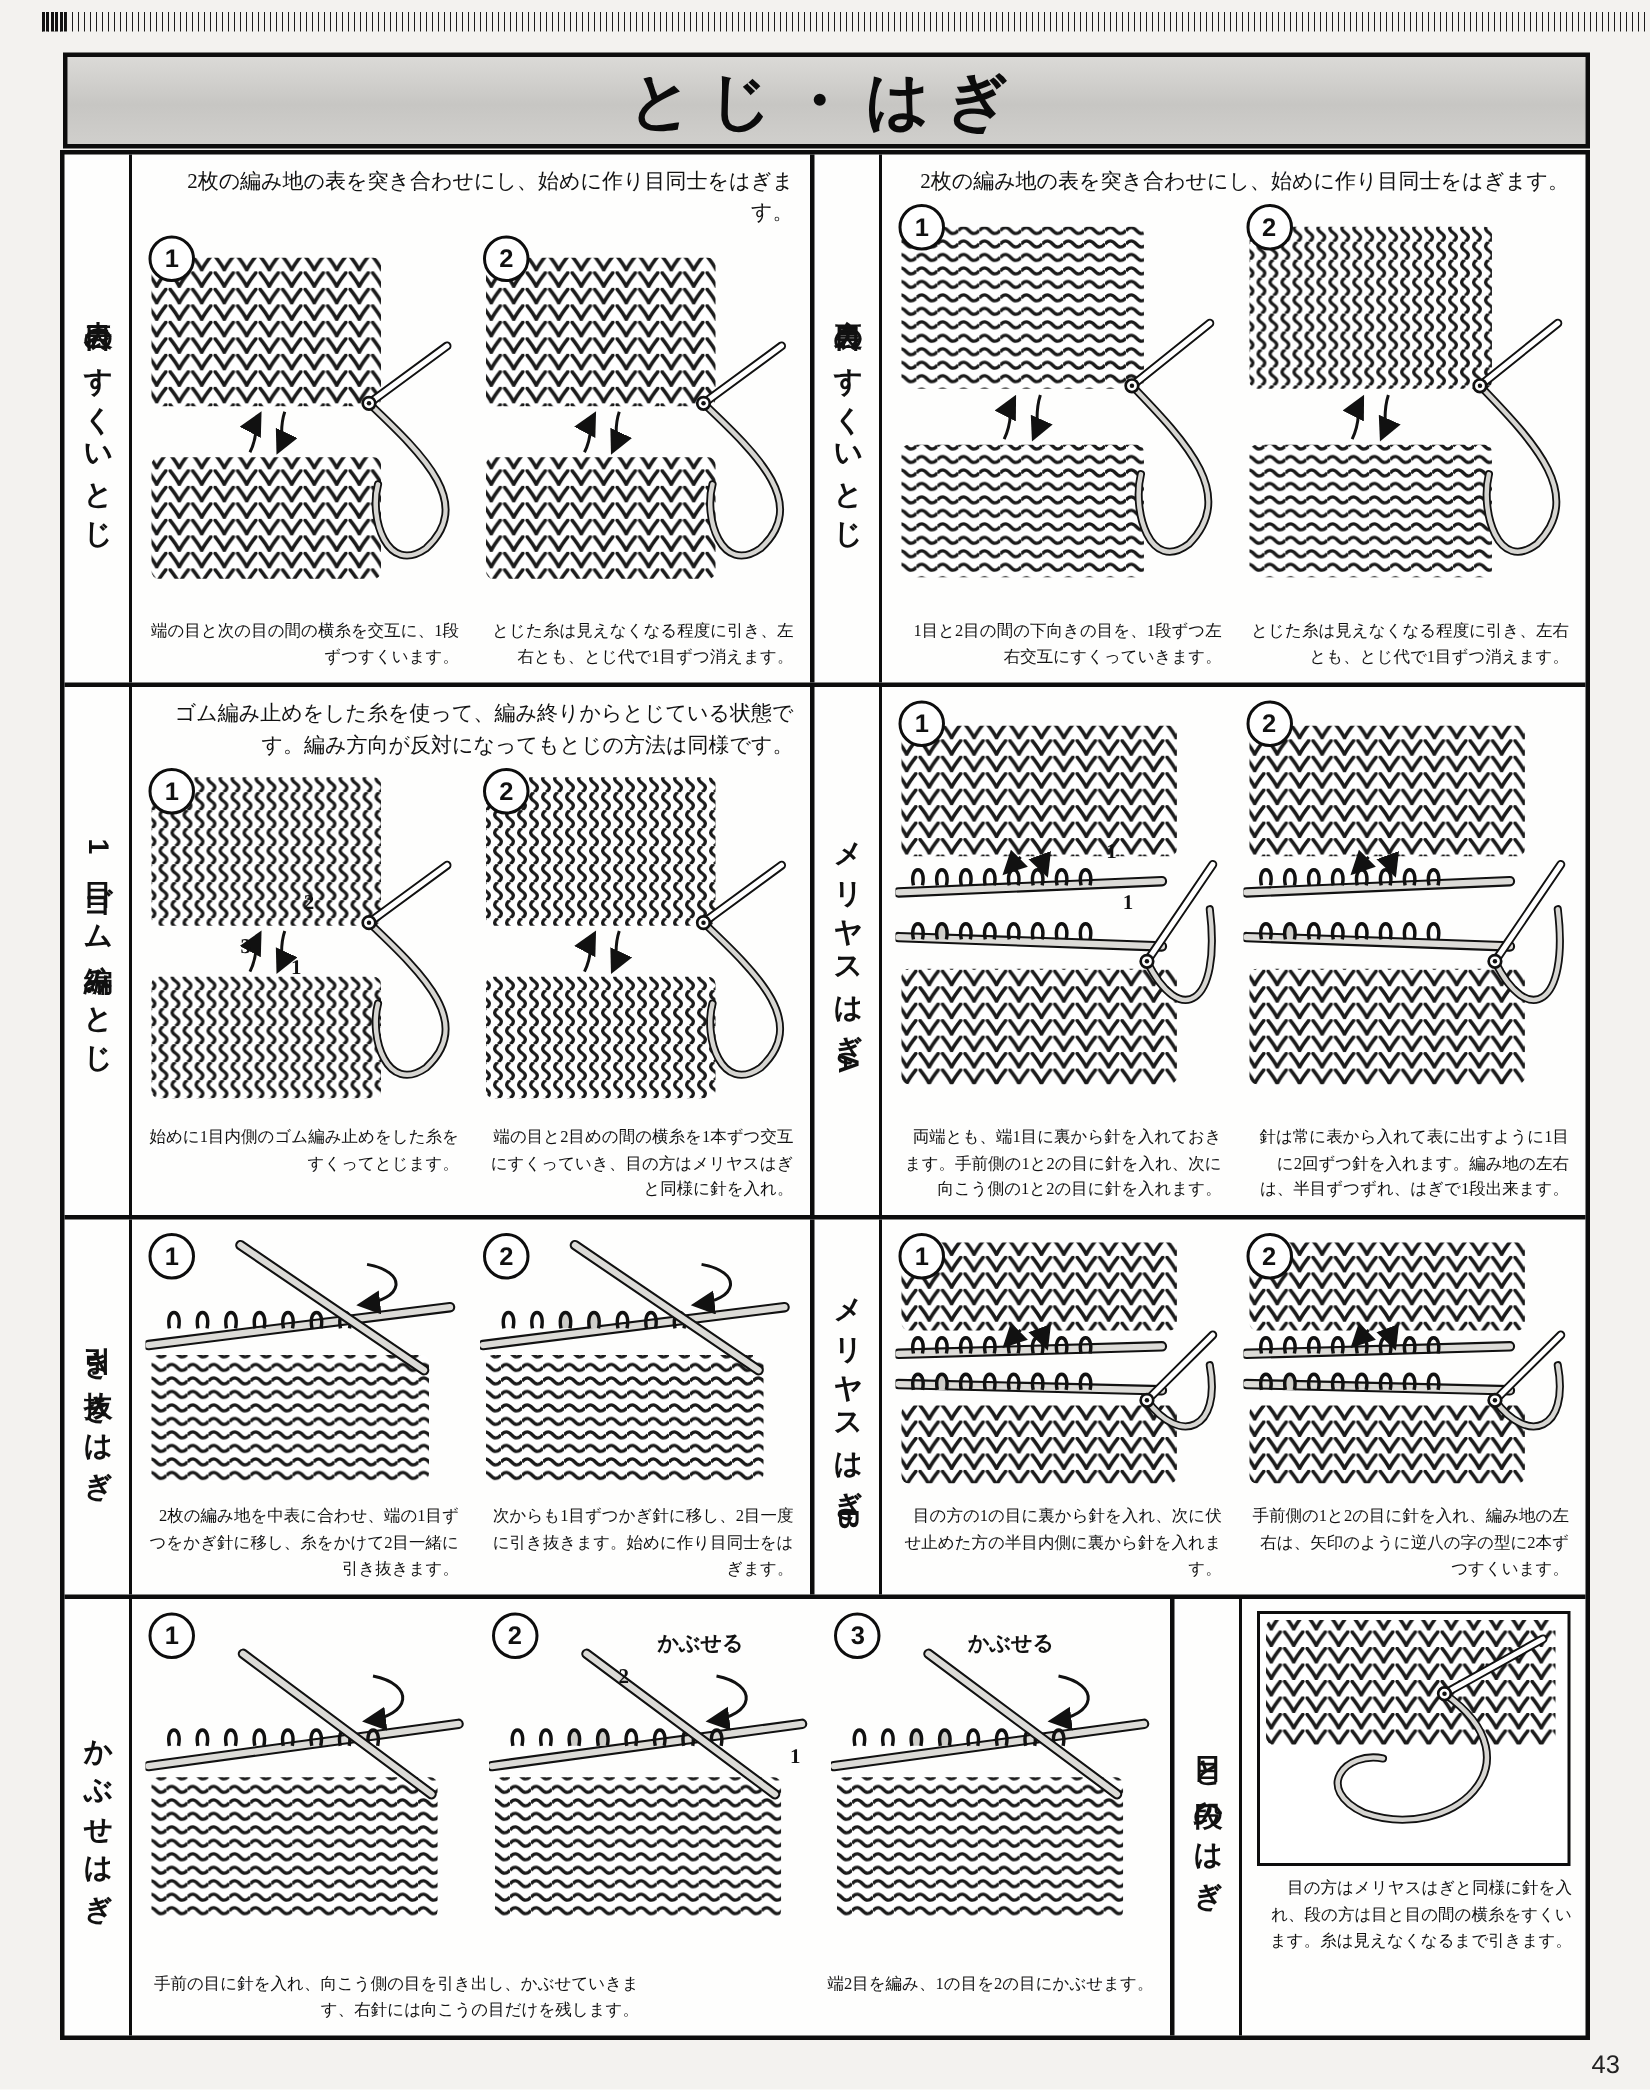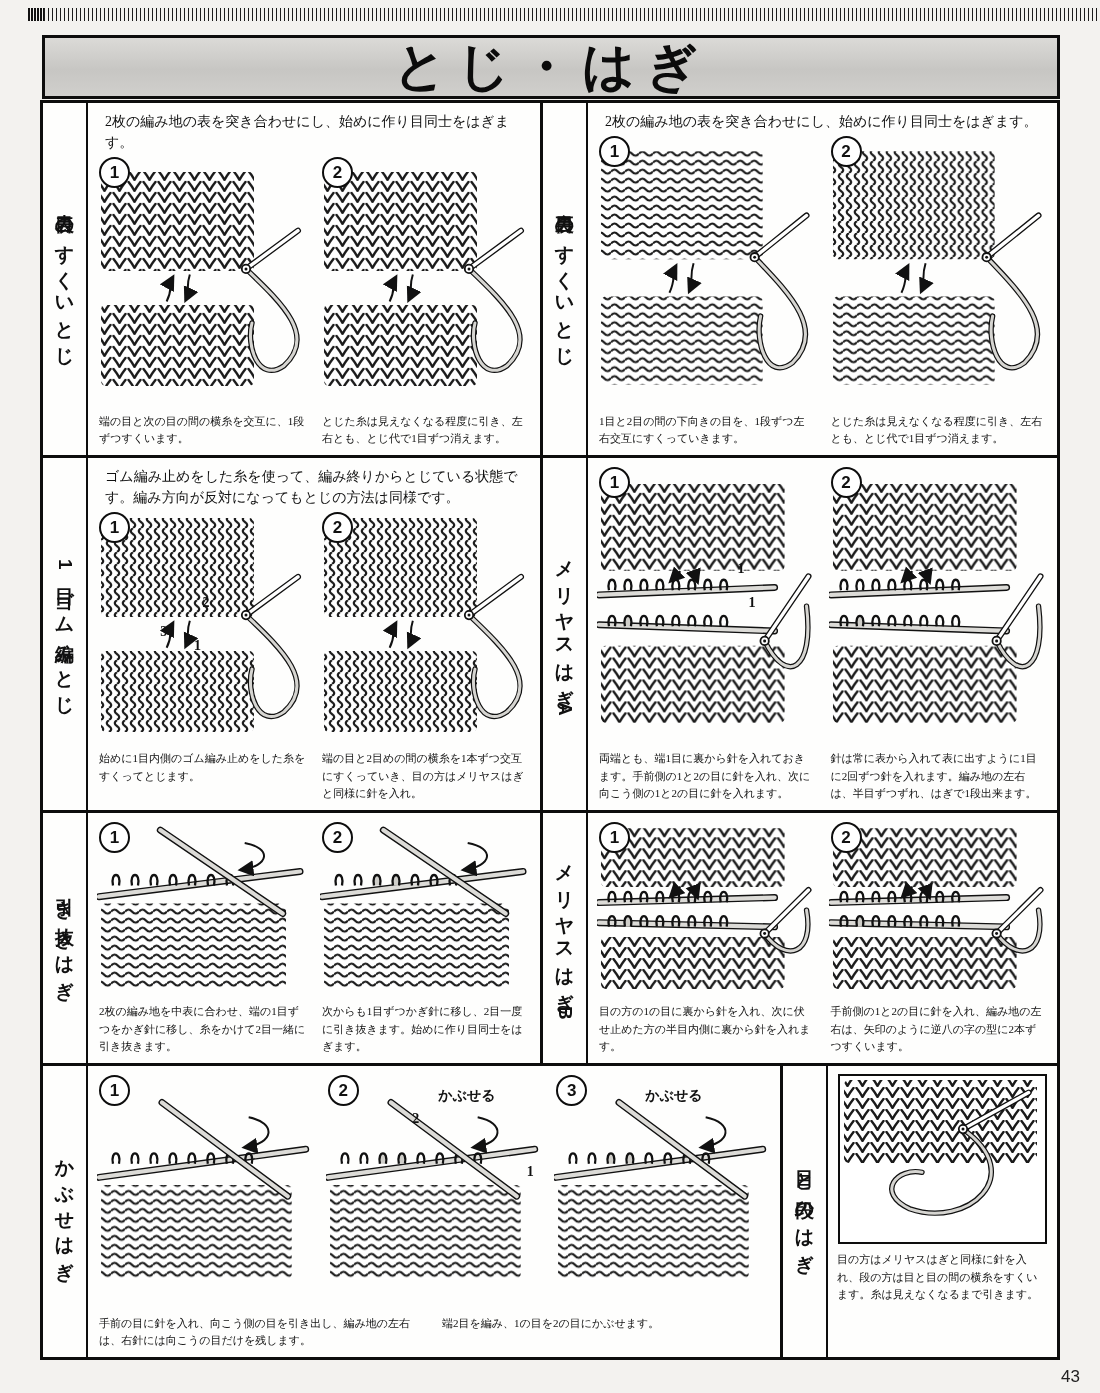--- a/index.html
+++ b/index.html
@@ -9,39 +9,39 @@
   
   .strip{position:absolute;top:8px;left:28px;right:0;height:13px;
     background:repeating-linear-gradient(90deg,#1c1c1c 0 1px,transparent 1px 4px);}
   .strip::before{content:"";position:absolute;left:0;top:0;bottom:0;width:16px;
     background:repeating-linear-gradient(90deg,#111 0 2px,#f3f2ef 2px 3px);}
 
   
   .banner{position:absolute;left:42px;right:40px;top:35px;height:58px;
     border:3px solid #0d0d0d;background:linear-gradient(180deg,#dbdad7,#c7c6c3 55%,#d0cfcc);
     display:flex;align-items:center;justify-content:center;}
-  .banner .t{font-size:52px;font-weight:900;letter-spacing:10px;color:#0b0b0b;}
+  .banner .t{font-size:42px;font-weight:900;letter-spacing:10px;color:#0b0b0b;}
 
   
   .grid{position:absolute;left:40px;right:40px;top:100px;bottom:33px;
     border:3px solid #0d0d0d;background:#fefefd;display:flex;flex-direction:column;}
   .row{display:flex;min-height:0;}
   .row.b{border-bottom:3px solid #0d0d0d;}
   .row1,.row2{height:352px;}
   .row3{height:250px;}
   .row4{flex:1;}
   .cell{display:flex;min-width:0;}
   .cell.sep{border-left:3px solid #0d0d0d;}
   .cl{width:497px;}
   .cr{flex:1;}
   .c4l{width:737px;}
 
   .vlabel{width:43px;border-right:2px solid #0d0d0d;display:flex;align-items:center;justify-content:center;
     writing-mode:vertical-rl;text-orientation:mixed;font-size:19px;font-weight:700;letter-spacing:4px;flex:none;}
-  .content{flex:1;display:flex;flex-direction:column;padding:5px 9px 7px;min-width:0;}
+  .content{flex:1;display:flex;flex-direction:column;padding:5px 9px 7px;min-width:0;text-align:right;}
   .intro{font-family:"Liberation Serif","DejaVu Serif",serif;font-size:14px;line-height:1.5;padding:3px 2px 0 8px;}
   .figrow{flex:1;display:flex;gap:12px;margin-top:2px;min-height:0;}
   .figbox{flex:1;position:relative;min-width:0;}
   .stepnum{position:absolute;top:2px;left:2px;width:27px;height:27px;border:2.4px solid #0d0d0d;border-radius:50%;
     background:#fff;display:flex;align-items:center;justify-content:center;font-size:17px;font-weight:700;z-index:3;}
   .fig{position:absolute;inset:0;}
   .fig svg{width:100%;height:100%;display:block;}
   .caps{display:flex;gap:16px;padding:3px 2px 0 2px;}
   .cap{flex:1;font-family:"Liberation Serif","DejaVu Serif",serif;font-size:11px;line-height:1.6;}
   .ann{position:absolute;z-index:4;font-family:"Liberation Serif","DejaVu Serif",serif;font-size:14px;font-weight:600;}
@@ -522,21 +522,21 @@
                     <path d="M130,65.4 C127,51.4 139,51.4 136,65.4" fill="none" stroke="#111" stroke-width="2.3"></path>
                     <path d="M149,65.4 C146,51.4 158,51.4 155,65.4" fill="none" stroke="#111" stroke-width="2.3"></path>
                     <line x1="65.1" y1="4" x2="190.96" y2="97.76" stroke="#111" stroke-width="7" stroke-linecap="round"></line>
                     <line x1="65.1" y1="4" x2="190.96" y2="97.76" stroke="#dcdbd7" stroke-width="4.2" stroke-linecap="round"></line>
                     <path d="M151.89999999999998,18.8 C180.10999999999999,24.44 177.94,45.12 147.56,48.88" fill="none" stroke="#111" stroke-width="2" marker-end="url(#ah)"></path>
                   </svg>
                 </div>
             </div>
           </div>
           <div class="caps">
-            <div class="cap">手前の目に針を入れ、向こう側の目を引き出し、編み地の左右は、右針には向こうの目だけを残します。</div>
+            <div class="cap">手前の目に針を入れ、向こう側の目を引き出し、かぶせていきます、右針には向こうの目だけを残します。</div>
             <div class="cap">端2目を編み、1の目を2の目にかぶせます。</div>
           </div>
         </div>
       </div>
       <div class="cell cr sep">
         <div class="vlabel">目と段のはぎ</div>
         <div class="content">
           <div class="figbordered">
             <div class="fig">
                 <svg viewBox="0 0 205 166" width="205" height="166">

